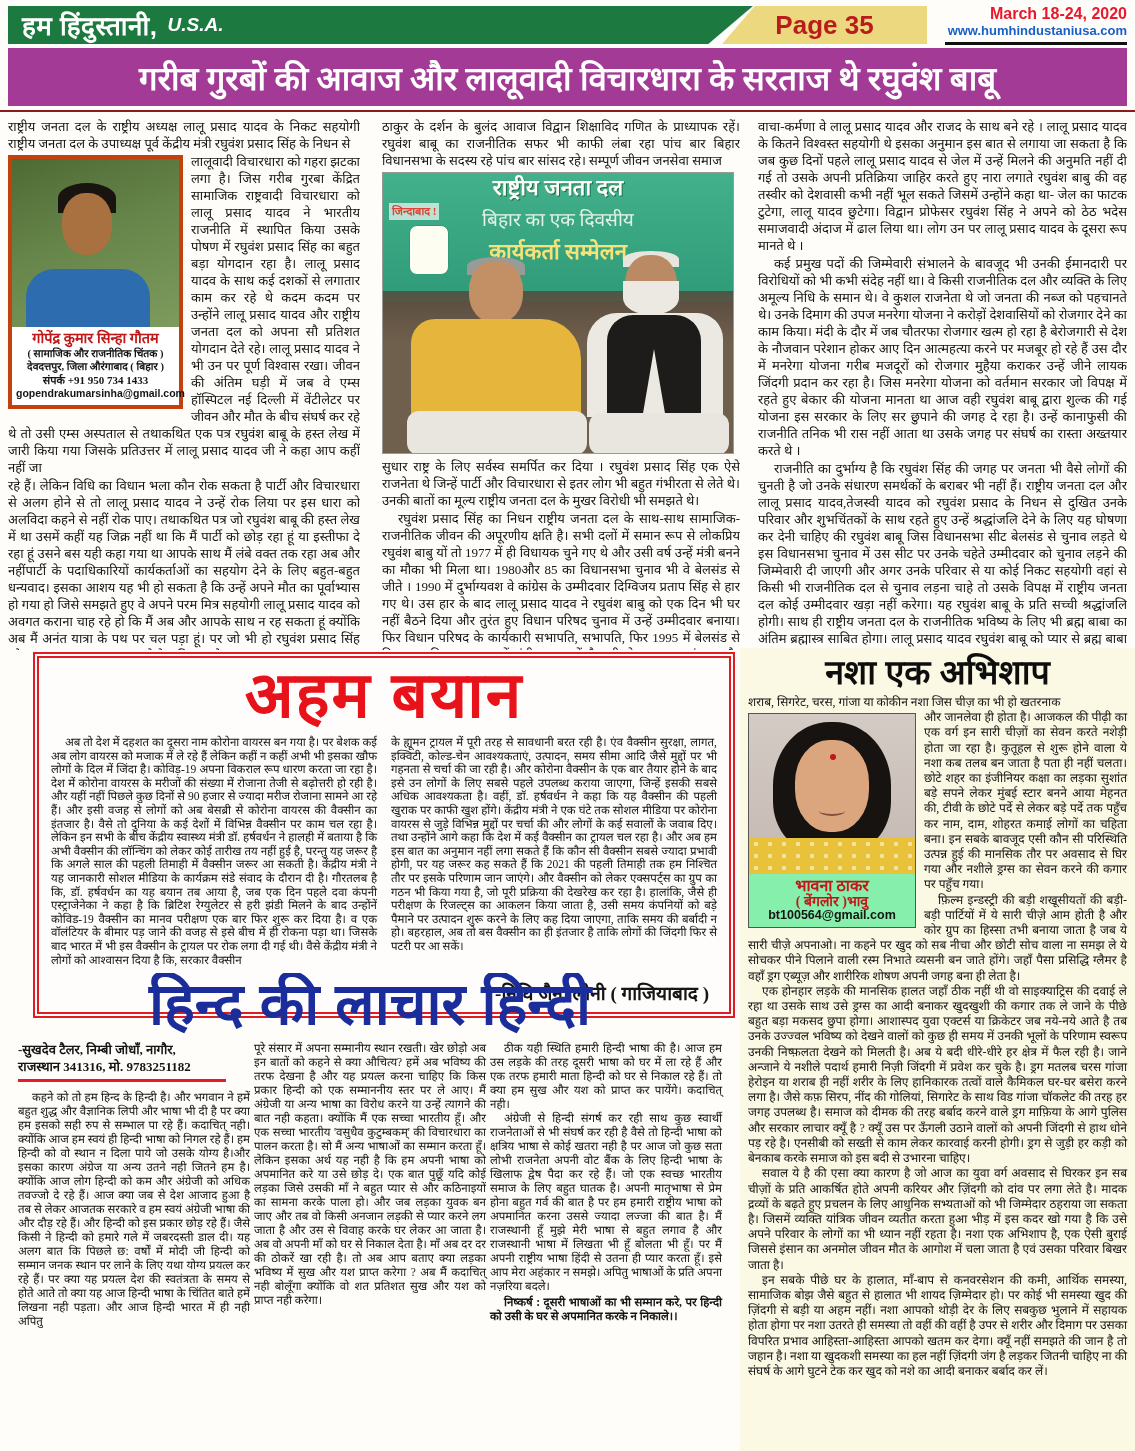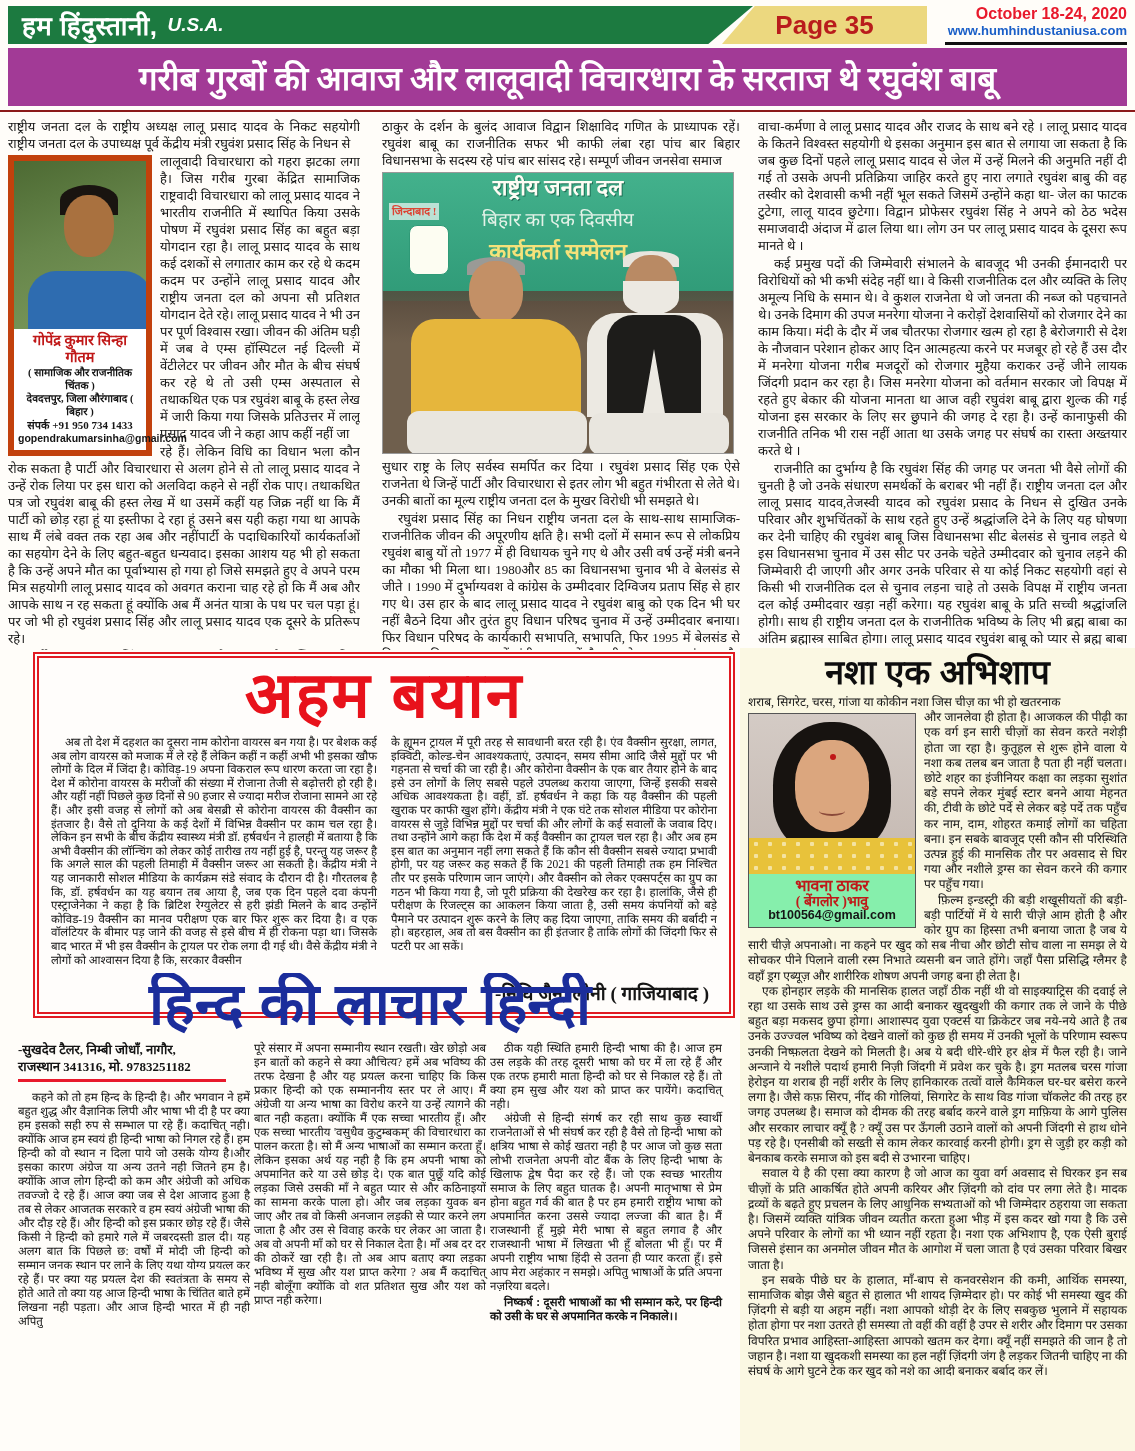--- a/index.html
+++ b/index.html
@@ -36,21 +36,21 @@
   .headline-text { color:#ffffff; font-weight:bold; font-size:33px; white-space:nowrap; }
   .headline-rule { position:absolute; left:0; top:110px; width:1135px; height:2px; background:#8b1a1a; }
   
   .col { position:absolute; top:118px; height:532px; overflow:hidden; font-size:13px; line-height:17px; text-align:justify; }
   .col p { margin-bottom:1px; }
   .col p.ind { text-indent:16px; }
   .col1 { left:8px; width:352px; }
   .col2 { left:382px; width:358px; }
   .col3 { left:758px; width:369px; }
   
-  .author-box { float:left; width:144px; margin:2px 8px 2px 0; border:6px solid #c2410c; background:#fff; }
+  .author-box { float:left; width:175px; margin:2px 8px 2px 0; border:4px solid #c2410c; background:#fff; }
   .author-photo { position:relative; width:100%; height:168px; background:linear-gradient(160deg,#4d6a33 0%, #66854a 45%, #7d9b5d 100%); overflow:hidden; }
   .ap-hair { position:absolute; left:46px; top:24px; width:58px; height:30px; background:#191410; border-radius:50% 50% 0 0; }
   .ap-head { position:absolute; left:50px; top:34px; width:50px; height:62px; background:#a9713f; border-radius:46%; }
   .ap-body { position:absolute; left:14px; bottom:-4px; width:124px; height:62px; background:#2e6cb0; border-radius:28px 28px 0 0; }
   .author-cap { padding:3px 4px 5px; text-align:center; }
   .author-name { color:#c01818; font-weight:bold; font-size:14.5px; line-height:17px; }
   .author-role, .author-addr { font-weight:bold; font-size:10.5px; line-height:13px; }
   .author-contact { font-weight:bold; font-size:11px; line-height:14px; }
   .author-email { font-weight:bold; font-size:10.5px; line-height:13px; font-family:"Liberation Sans",sans-serif;}
   
@@ -111,21 +111,21 @@
 <div class="page">
 
   <div class="hdr-green">
     <span class="paper-name">हम हिंदुस्तानी,</span>
     <span class="paper-suffix">U.S.A.</span>
   </div>
   <div class="hdr-yellow">
     <span class="page-num">Page 35</span>
   </div>
   <div class="hdr-right">
-    <div class="issue-date">October 18-24, 2020</div>
+    <div class="issue-date">March 18-24, 2020</div>
     <div class="website">www.humhindustaniusa.com</div>
   </div>
   <div class="hdr-rule"></div>
 
   <div class="headline-bar">
     <span class="headline-text">गरीब गुरबों की आवाज और लालूवादी विचारधारा के सरताज थे रघुवंश बाबू</span>
   </div>
   <div class="headline-rule"></div>
 
   <div class="col col1">

